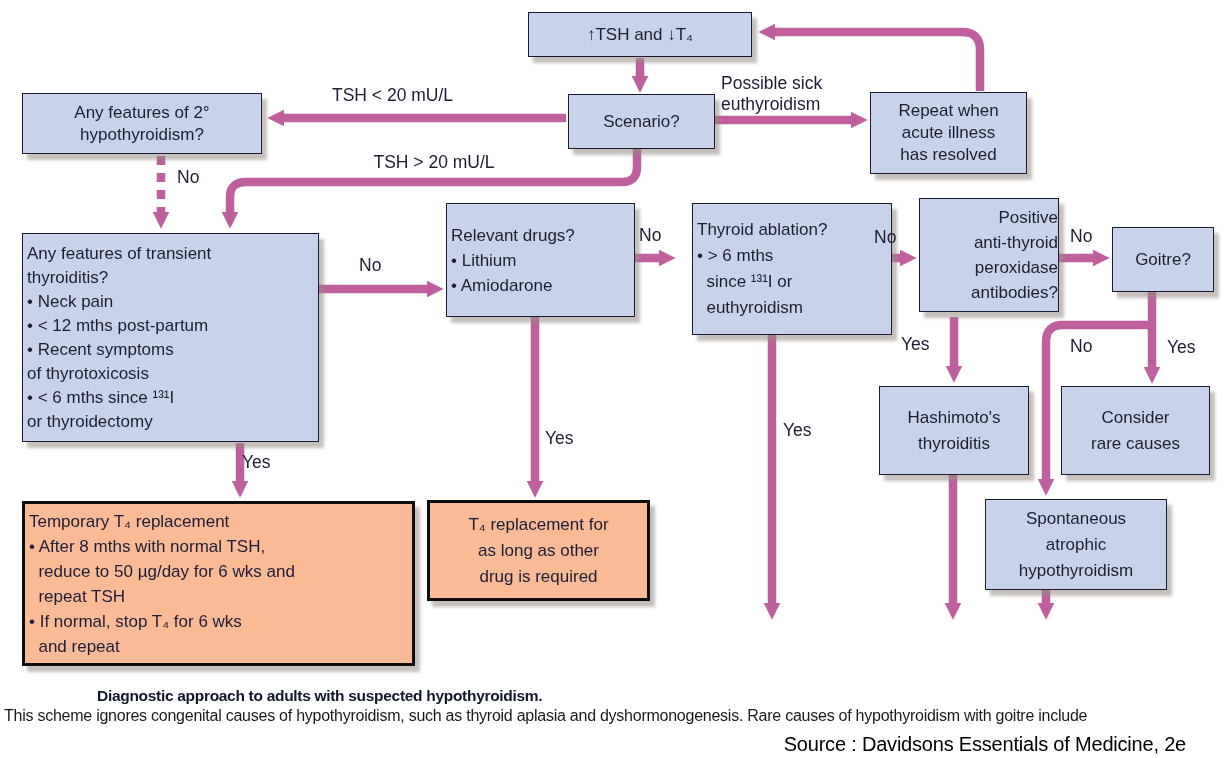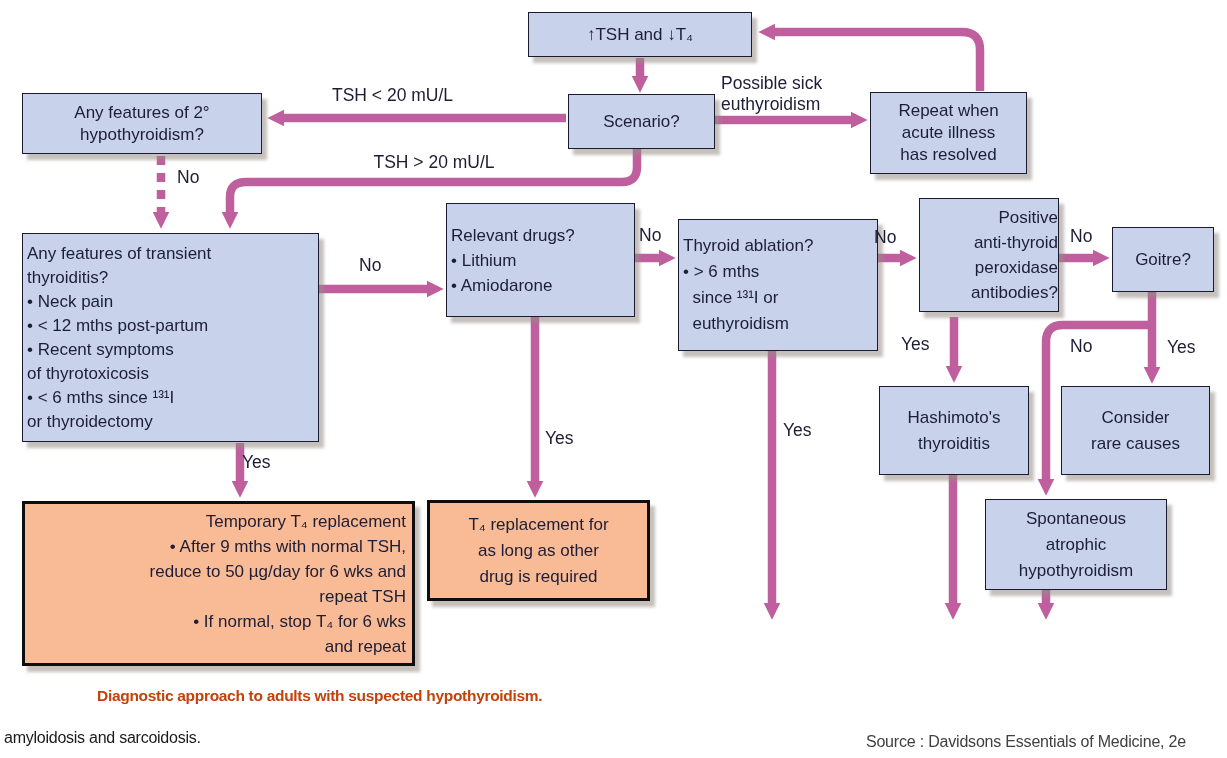--- a/index.html
+++ b/index.html
@@ -24,32 +24,32 @@
   .node .ln{white-space:pre;}
   .node.orange{background:var(--box_orange);border:3px solid #0d0d0d;}
   .lbl{position:absolute;z-index:3;font-size:17.5px;line-height:21px;}
   .lbl.center{text-align:center;}
   #n-tsh{left:528px;top:12px;width:222px;height:43px;}
   #n-scenario{left:568px;top:94px;width:145px;height:53px;}
   #n-repeat{left:870px;top:92px;width:155px;height:80px;line-height:22px;}
   #n-features2{left:22px;top:93px;width:238px;height:59px;line-height:22px;}
   #n-transient{left:22px;top:233px;width:285px;height:207px;line-height:24px;}
   #n-drugs{left:446px;top:203px;width:177px;height:112px;line-height:25px;}
-  #n-ablation{left:678px;top:203px;width:188px;height:130px;line-height:26px;margin-top:16px;}
+  #n-ablation{left:692px;top:203px;width:188px;height:130px;line-height:26px;}
   #n-antibodies{left:919px;top:198px;width:138px;height:112px;line-height:25px;align-items:flex-end;}
   #n-goitre{left:1112px;top:227px;width:100px;height:63px;}
   #n-hashimoto{left:879px;top:386px;width:148px;height:87px;line-height:26px;}
   #n-rare{left:1061px;top:386px;width:147px;height:87px;line-height:26px;}
   #n-spontaneous{left:985px;top:499px;width:180px;height:89px;line-height:26px;}
-  #n-temporary{left:22px;top:501px;width:377px;height:159px;line-height:25px;text-align:right;}
+  #n-temporary{left:22px;top:501px;width:377px;height:159px;line-height:25px;}
   #n-t4other{left:427px;top:500px;width:217px;height:95px;line-height:26px;}
   #n-permanent{left:726px;top:623px;width:434px;height:39px;font-weight:bold;}
-  .cap-title{position:absolute;left:97px;top:687px;font-weight:bold;font-size:15.5px;letter-spacing:-.3px;z-index:3;color:#c2410c;}
+  .cap-title{position:absolute;left:97px;top:687px;font-weight:bold;font-size:15.5px;letter-spacing:-.3px;z-index:3;color:#0f172a;}
   .cap-body{position:absolute;left:4px;width:1170px;font-size:16px;letter-spacing:-.25px;z-index:3;color:#1a1a1a;}
-  .cap-src{position:absolute;left:700px;top:733px;width:486px;text-align:right;font-size:16px;letter-spacing:-.2px;z-index:3;color:#404040;}
+  .cap-src{position:absolute;left:700px;top:733px;width:486px;text-align:right;font-size:20px;letter-spacing:-.2px;z-index:3;color:#000000;}
 </style>
 </head>
 <body>
 
 <div id="stage">
 
   <svg class="edges" viewBox="0 0 1227 758">
     <defs>
       <marker id="ah" viewBox="0 0 10 10" refX="0.8" refY="5" markerWidth="2" markerHeight="2.7" orient="auto" markerUnits="strokeWidth">
         <path class="ah" d="M0 0 L10 5 L0 10 z"></path>
@@ -140,21 +140,21 @@
   </div>
 
   <div class="node center" id="n-spontaneous">
     <div class="ln">Spontaneous</div>
     <div class="ln">atrophic</div>
     <div class="ln">hypothyroidism</div>
   </div>
 
   <div class="node left orange" id="n-temporary">
     <div class="ln">Temporary T₄ replacement</div>
-    <div class="ln">• After 9 mths with normal TSH,</div>
+    <div class="ln">• After 8 mths with normal TSH,</div>
     <div class="ln">  reduce to 50 µg/day for 6 wks and</div>
     <div class="ln">  repeat TSH</div>
     <div class="ln">• If normal, stop T₄ for 6 wks</div>
     <div class="ln">  and repeat</div>
   </div>
 
   <div class="node center orange" id="n-t4other">
     <div class="ln">T₄ replacement for</div>
     <div class="ln">as long as other</div>
     <div class="ln">drug is required</div>
@@ -173,16 +173,16 @@
   <div class="lbl" style="left:874px;top:227px;">No</div>
   <div class="lbl" style="left:1070px;top:226px;">No</div>
   <div class="lbl" style="left:1070px;top:336px;">No</div>
   <div class="lbl" style="left:242px;top:452px;">Yes</div>
   <div class="lbl" style="left:545px;top:428px;">Yes</div>
   <div class="lbl" style="left:783px;top:420px;">Yes</div>
   <div class="lbl" style="left:901px;top:334px;">Yes</div>
   <div class="lbl" style="left:1167px;top:337px;">Yes</div>
 
   <div class="cap-title">Diagnostic approach to adults with suspected hypothyroidism.</div>
-  <div class="cap-body" style="top:729px;">amyloidosis and sarcoidosis.</div>
+  <div class="cap-body" style="top:707px;">This scheme ignores congenital causes of hypothyroidism, such as thyroid aplasia and dyshormonogenesis. Rare causes of hypothyroidism with goitre include</div>
   <div class="cap-src">Source : Davidsons Essentials of Medicine, 2e</div>
 
 </div>
 
 </body></html>

